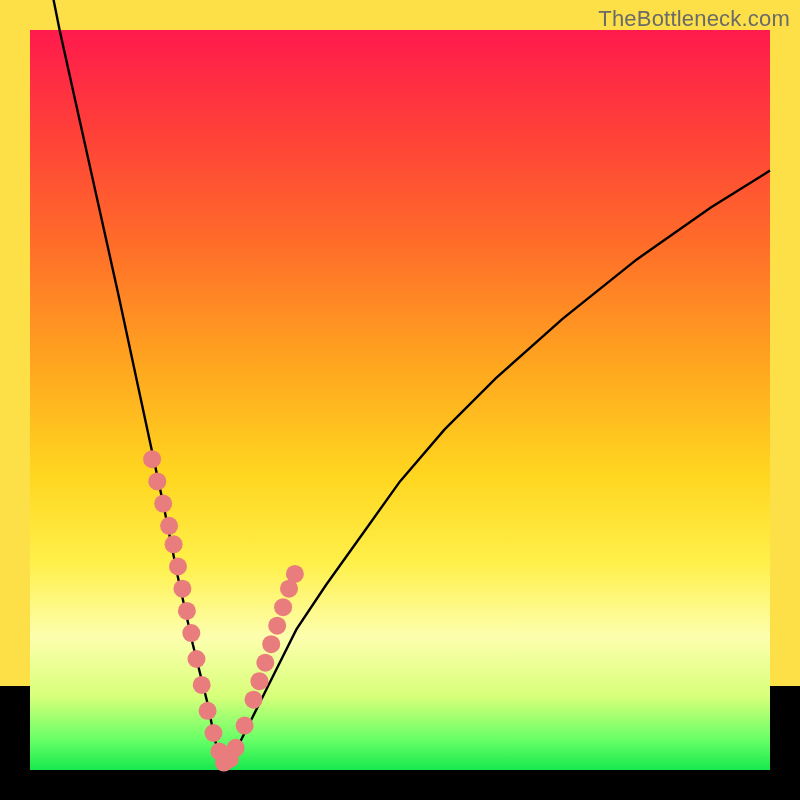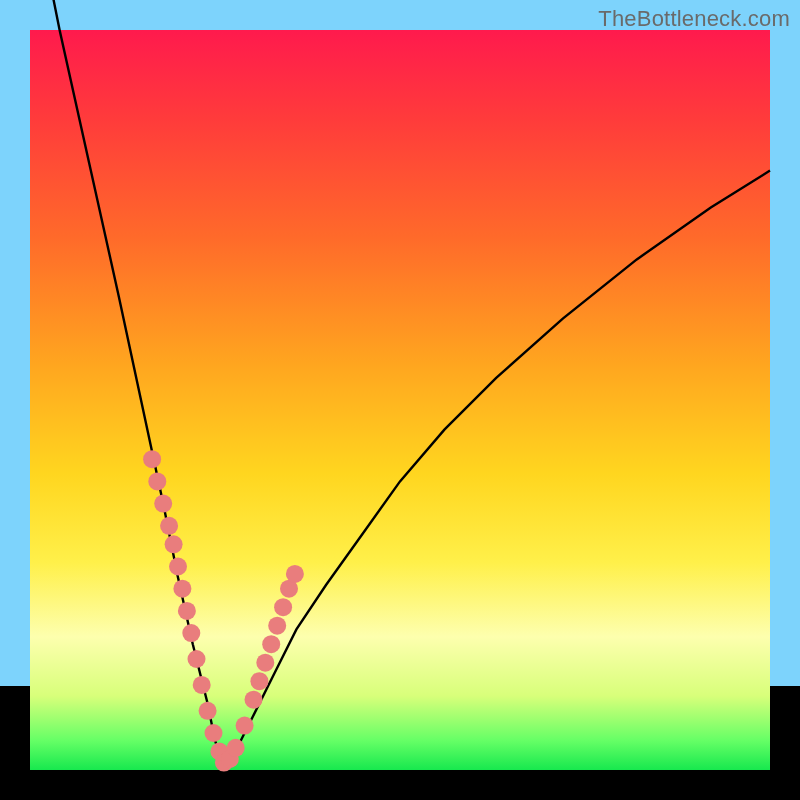--- a/index.html
+++ b/index.html
@@ -10,21 +10,21 @@
     overflow: hidden;
     background: #000;
     font-family: Arial, Helvetica, sans-serif;
   }
   .frame {
     position: absolute;
     left: 0;
     top: 0;
     width: 800px;
     height: 686px;
-    background: #7dd3fc;
+    background: #fde047;
   }
   .plot {
     position: absolute;
     left: 30px;
     top: 30px;
     width: 740px;
     height: 740px;
     
     background: linear-gradient(to bottom,
       #ff1a4d 0%,

